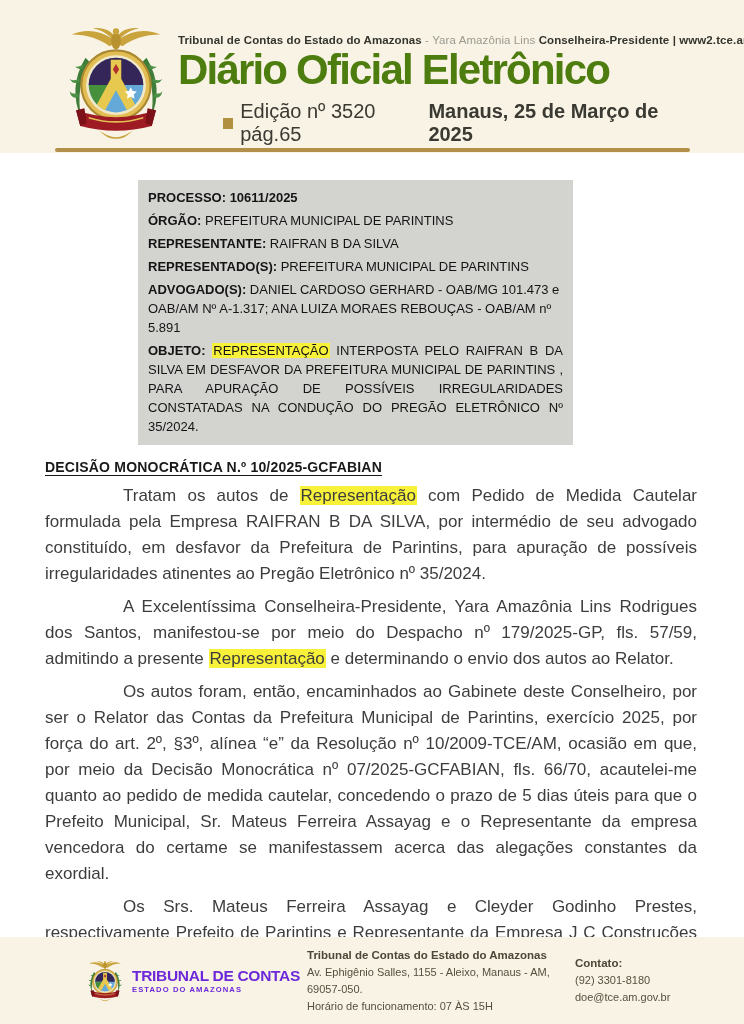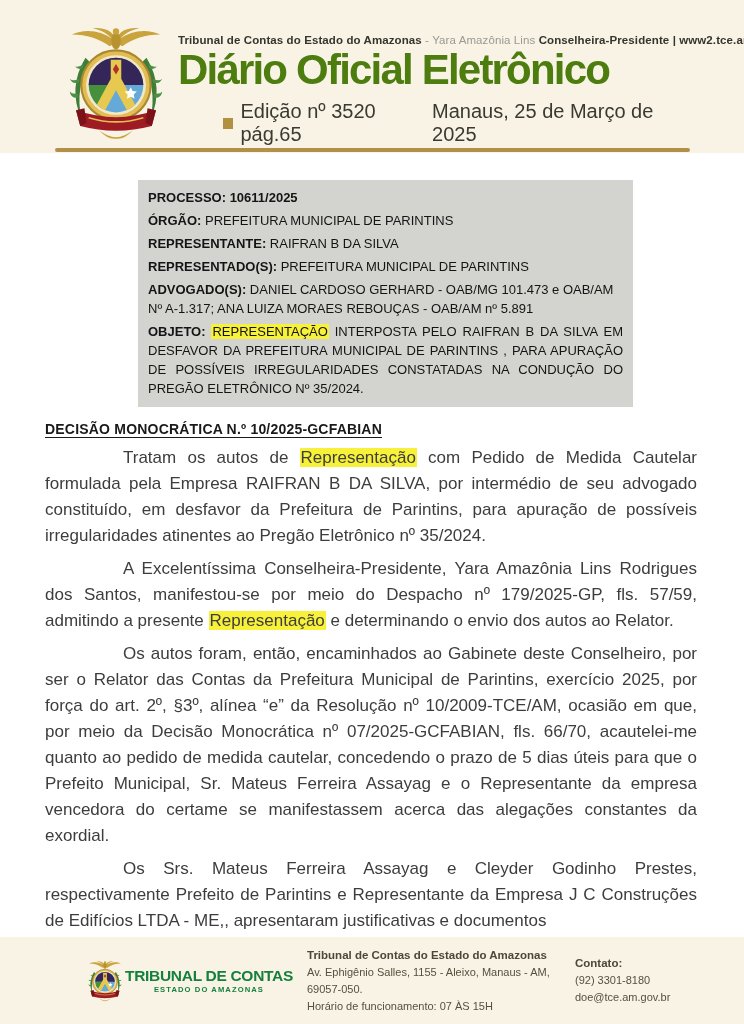--- a/index.html
+++ b/index.html
@@ -13,26 +13,26 @@
   .header { position:relative; height:153px; background:#f8f3e5; }
   .logo-main { position:absolute; left:60px; top:22px; width:112px; height:122px; }
   .header-text { position:absolute; left:178px; top:34px; right:54px; }
   .org-line { font-size:11.5px; color:#35352e; letter-spacing:.1px; white-space:nowrap; }
   .org-line .b { font-weight:bold; }
   .org-line .lt { color:#9a9a90; font-weight:normal;margin-top:28px; }
   .doe-title { font-size:42px; font-weight:bold; color:#4d7c0f; letter-spacing:-1.8px; margin-top:1px; line-height:1.1; }
   .edition-row { display:flex; justify-content:space-between; align-items:center; margin-top:7px; font-size:20px; color:#3a3a32;padding-left:45px; }
   .edition-left { display:flex; align-items:center; gap:7px; }
   .bullet-sq { width:11px; height:11px; background:#b1903f; display:inline-block; }
-  .date { font-weight:normal; color:#3a3a32; }
+  .date { font-weight:bold; color:#3a3a32; }
   .gold-rule { position:absolute; left:55px; bottom:1px; width:635px; height:4px; background:#b3904a; border-radius:2px; }
   
   .main { padding:0 47px 0 45px; }
   .process-box {
-    margin:27px 0 0 93px; width:495px; background:#d3d3d0;
+    margin:27px 0 0 93px; width:435px; background:#d3d3d0;
     padding:8px 10px 9px 10px; font-size:13px; color:#141414;
   }
   .process-box p.row { margin-top:4px; line-height:19px; }
   .process-box p.row:first-child { margin-top:0; }
   .process-box p.row b { font-weight:bold; }
   .process-box p.row.just { text-align:justify; }
   .hl-orange { background:#ea9438; padding:0 1px; }
   .hl-yellow { background:#f8f139; padding:0 1px; }
   
   .decision-heading {
@@ -44,21 +44,21 @@
     margin-top:7px; font-size:17px; line-height:26px; color:#3d3d3d;
     text-align:justify; text-indent:78px;
   }
   
   .footer {
     position:absolute; left:0; right:0; bottom:0; height:87px; background:#f8f3e5;
     display:flex; align-items:center; padding-left:85px; padding-right:40px;
   }
   .f-left { display:flex; align-items:center; width:222px; flex:0 0 auto; }
   .logo-foot { width:40px; height:44px; flex:0 0 auto; }
-  .f-org { margin-left:0; color:#15803d;text-align:center; }
+  .f-org { margin-left:7px; color:#6d28d9; }
   .f-org-name { font-size:15.5px; font-weight:bold; letter-spacing:-.3px; line-height:17px; }
   .f-org-sub { font-size:7.6px; font-weight:bold; letter-spacing:1.1px; margin-top:1px; }
   .f-center { width:268px; flex:0 0 auto; color:#55503e; font-size:11px; line-height:17px; }
   .f-center .t, .f-right .t { font-weight:bold; font-size:11.5px; color:#4c4736; }
   .f-right { color:#55503e; font-size:11px; line-height:17px; }
 </style>
 </head>
 <body>
 
 <svg width="0" height="0" style="position:absolute" aria-hidden="true">

